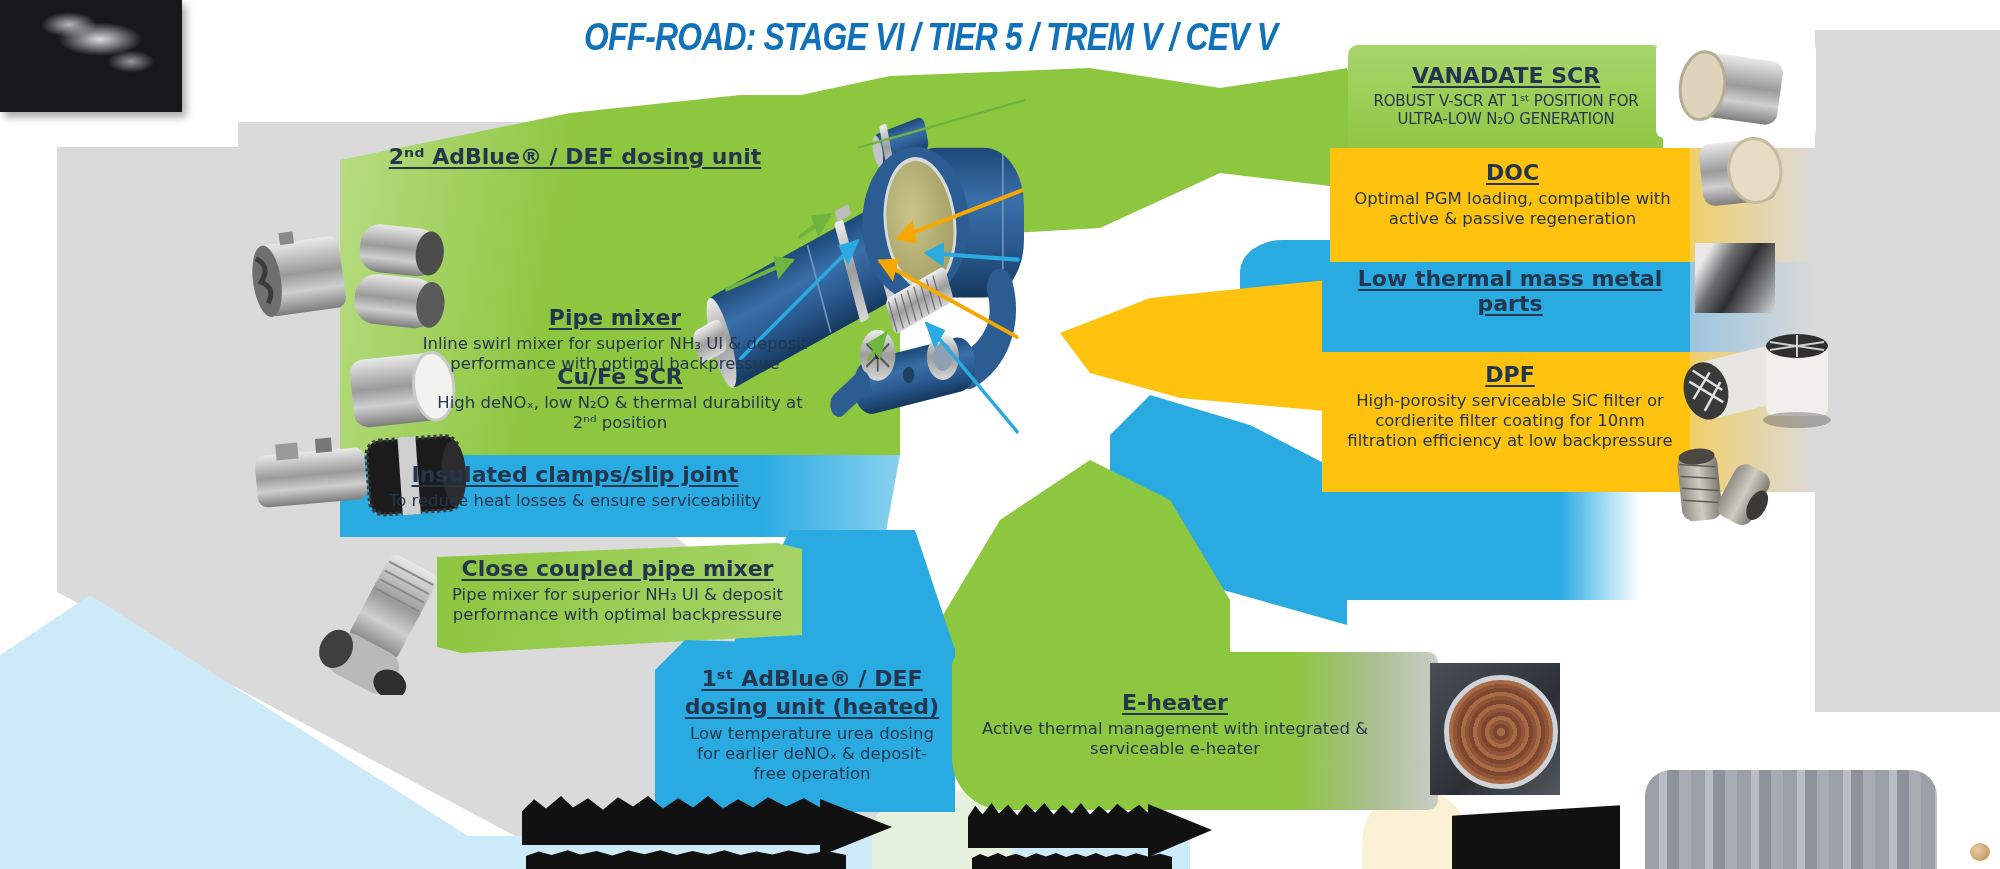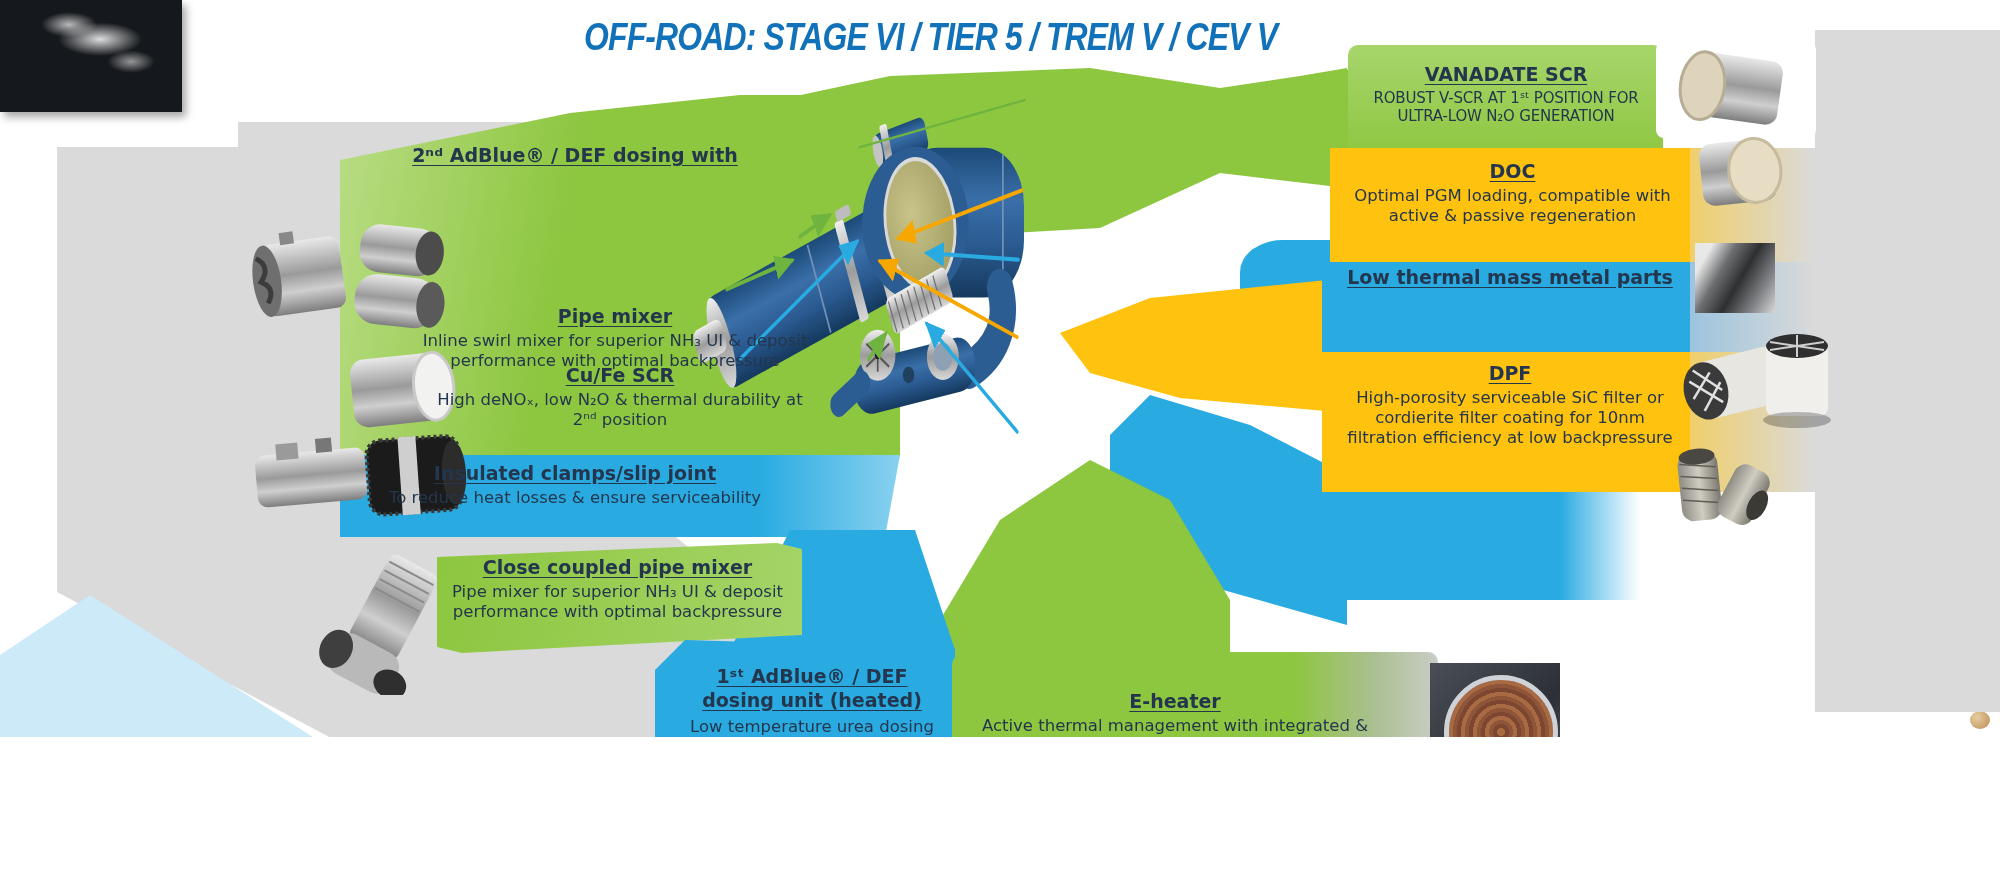--- a/index.html
+++ b/index.html
@@ -1,16 +1,16 @@
 <!DOCTYPE html>
 <html><head>
 <meta charset="utf-8">
 <style>
   html,body{margin:0;padding:0;background:#ffffff;}
-  #canvas{position:relative;width:2000px;height:737px;overflow:hidden;background:#fff;
+  #canvas{position:relative;width:2000px;height:869px;overflow:hidden;background:#fff;
           font-family:"DejaVu Sans",sans-serif;color:#24364d;}
   .abs{position:absolute;}
   
   .gray-left{left:57px;top:122px;width:943px;height:747px;background:#dadada;
     clip-path:polygon(0 25px,181px 25px,181px 0,575px 0,575px 380px,800px 560px,886px 747px,520px 747px,0 470px);z-index:1;}
   .gray-right{left:1815px;top:30px;width:185px;height:682px;background:#dadada;z-index:1;}
   .paleblue-left{left:0;top:595px;width:560px;height:274px;background:#cdeaf8;
     clip-path:polygon(0 60px,90px 0,520px 274px,0 274px);z-index:2;}
   .paleblue-strip{left:230px;top:836px;width:960px;height:33px;background:#cdeaf8;z-index:2;}
   .palegreen-blob{left:872px;top:790px;width:140px;height:79px;background:#e6f1dd;border-radius:50% 50% 0 0;z-index:3;}
@@ -53,21 +53,21 @@
   .ltm-fade{left:1690px;top:262px;width:125px;height:90px;background:linear-gradient(90deg,#9cc4de,#dadada);z-index:8;}
   .dpf-box{left:1322px;top:352px;width:368px;height:140px;background:#ffc20e;z-index:8;}
   .dpf-fade{left:1690px;top:352px;width:125px;height:140px;background:linear-gradient(90deg,#f0cf6a,#dadada);z-index:8;}
   .dltd-box{left:1320px;top:492px;width:320px;height:108px;
     background:linear-gradient(90deg,#29abe2 0 75%,rgba(41,171,226,0));z-index:8;}
   
   .page-title{left:520px;top:16px;width:800px;text-align:center;color:#1272b9;
     font-family:"Liberation Sans",sans-serif;font-style:italic;font-weight:900;font-size:38px;
     letter-spacing:-1px;transform:scaleX(.84);z-index:40;white-space:nowrap;}
   .callout{position:absolute;text-align:center;color:#24364d;z-index:40;}
-  .callout h3{font-size:19px;font-weight:bold;margin:0 0 4px;text-decoration:underline;text-underline-offset:3px;}
+  .callout h3{font-size:22px;font-weight:bold;margin:0 0 4px;text-decoration:underline;text-underline-offset:3px;}
   .callout p{font-size:16.5px;line-height:1.22;margin:0;}
   .caps p{font-size:15px;letter-spacing:-.2px;}
   
   .banner{position:absolute;z-index:45;}
   .bline{position:absolute;background:#111;
     clip-path:polygon(0 100%,0 35%,4% 12%,8% 30%,13% 6%,17% 28%,22% 10%,27% 32%,32% 8%,37% 26%,42% 6%,47% 30%,52% 10%,57% 28%,62% 6%,67% 30%,72% 12%,77% 28%,82% 8%,88% 26%,94% 10%,100% 30%,100% 100%);}
   .barrow{position:absolute;background:#111;clip-path:polygon(0 0,100% 45%,0 92%);}
   .gray-photo-br{left:1645px;top:770px;width:292px;height:99px;border-radius:26px 26px 0 0;z-index:44;
     background:repeating-linear-gradient(90deg,#9aa0a8 0 14px,#b9bec4 14px 22px,#8d939c 22px 34px,#a7acb2 34px 46px);}
   .banner3{left:1452px;top:804px;width:168px;height:65px;background:#111;
@@ -351,21 +351,21 @@
       <line x1="1332" y1="296" x2="1172" y2="288" stroke="#29abe2" marker-end="url(#ah-b)"></line>
       <line x1="1330" y1="390" x2="1090" y2="298" stroke="#f7a800" marker-end="url(#ah-y)"></line>
       <line x1="1330" y1="505" x2="1172" y2="374" stroke="#29abe2" marker-end="url(#ah-b)"></line>
       <line x1="1070" y1="417" x2="1100" y2="386" stroke="#6fb43f" marker-end="url(#ah-g)"></line>
     </g>
   </svg>
 
   <div class="page-title abs">OFF-ROAD: STAGE VI / TIER 5 / TREM V / CEV V</div>
 
   <div class="callout" style="left:355px;top:144px;width:440px">
-    <h3>2ⁿᵈ AdBlue® / DEF dosing with</h3>
+    <h3>2ⁿᵈ AdBlue® / DEF dosing unit</h3>
   </div>
 
   <div class="callout" style="left:400px;top:305px;width:430px">
     <h3>Pipe mixer</h3>
     <p>Inline swirl mixer for superior NH₃ UI &amp; deposit performance with optimal backpressure</p>
   </div>
 
   <div class="callout" style="left:430px;top:346px;width:380px;top:348px"></div>
   <div class="callout" style="left:430px;top:364px;width:380px">
     <h3>Cu/Fe SCR</h3>

